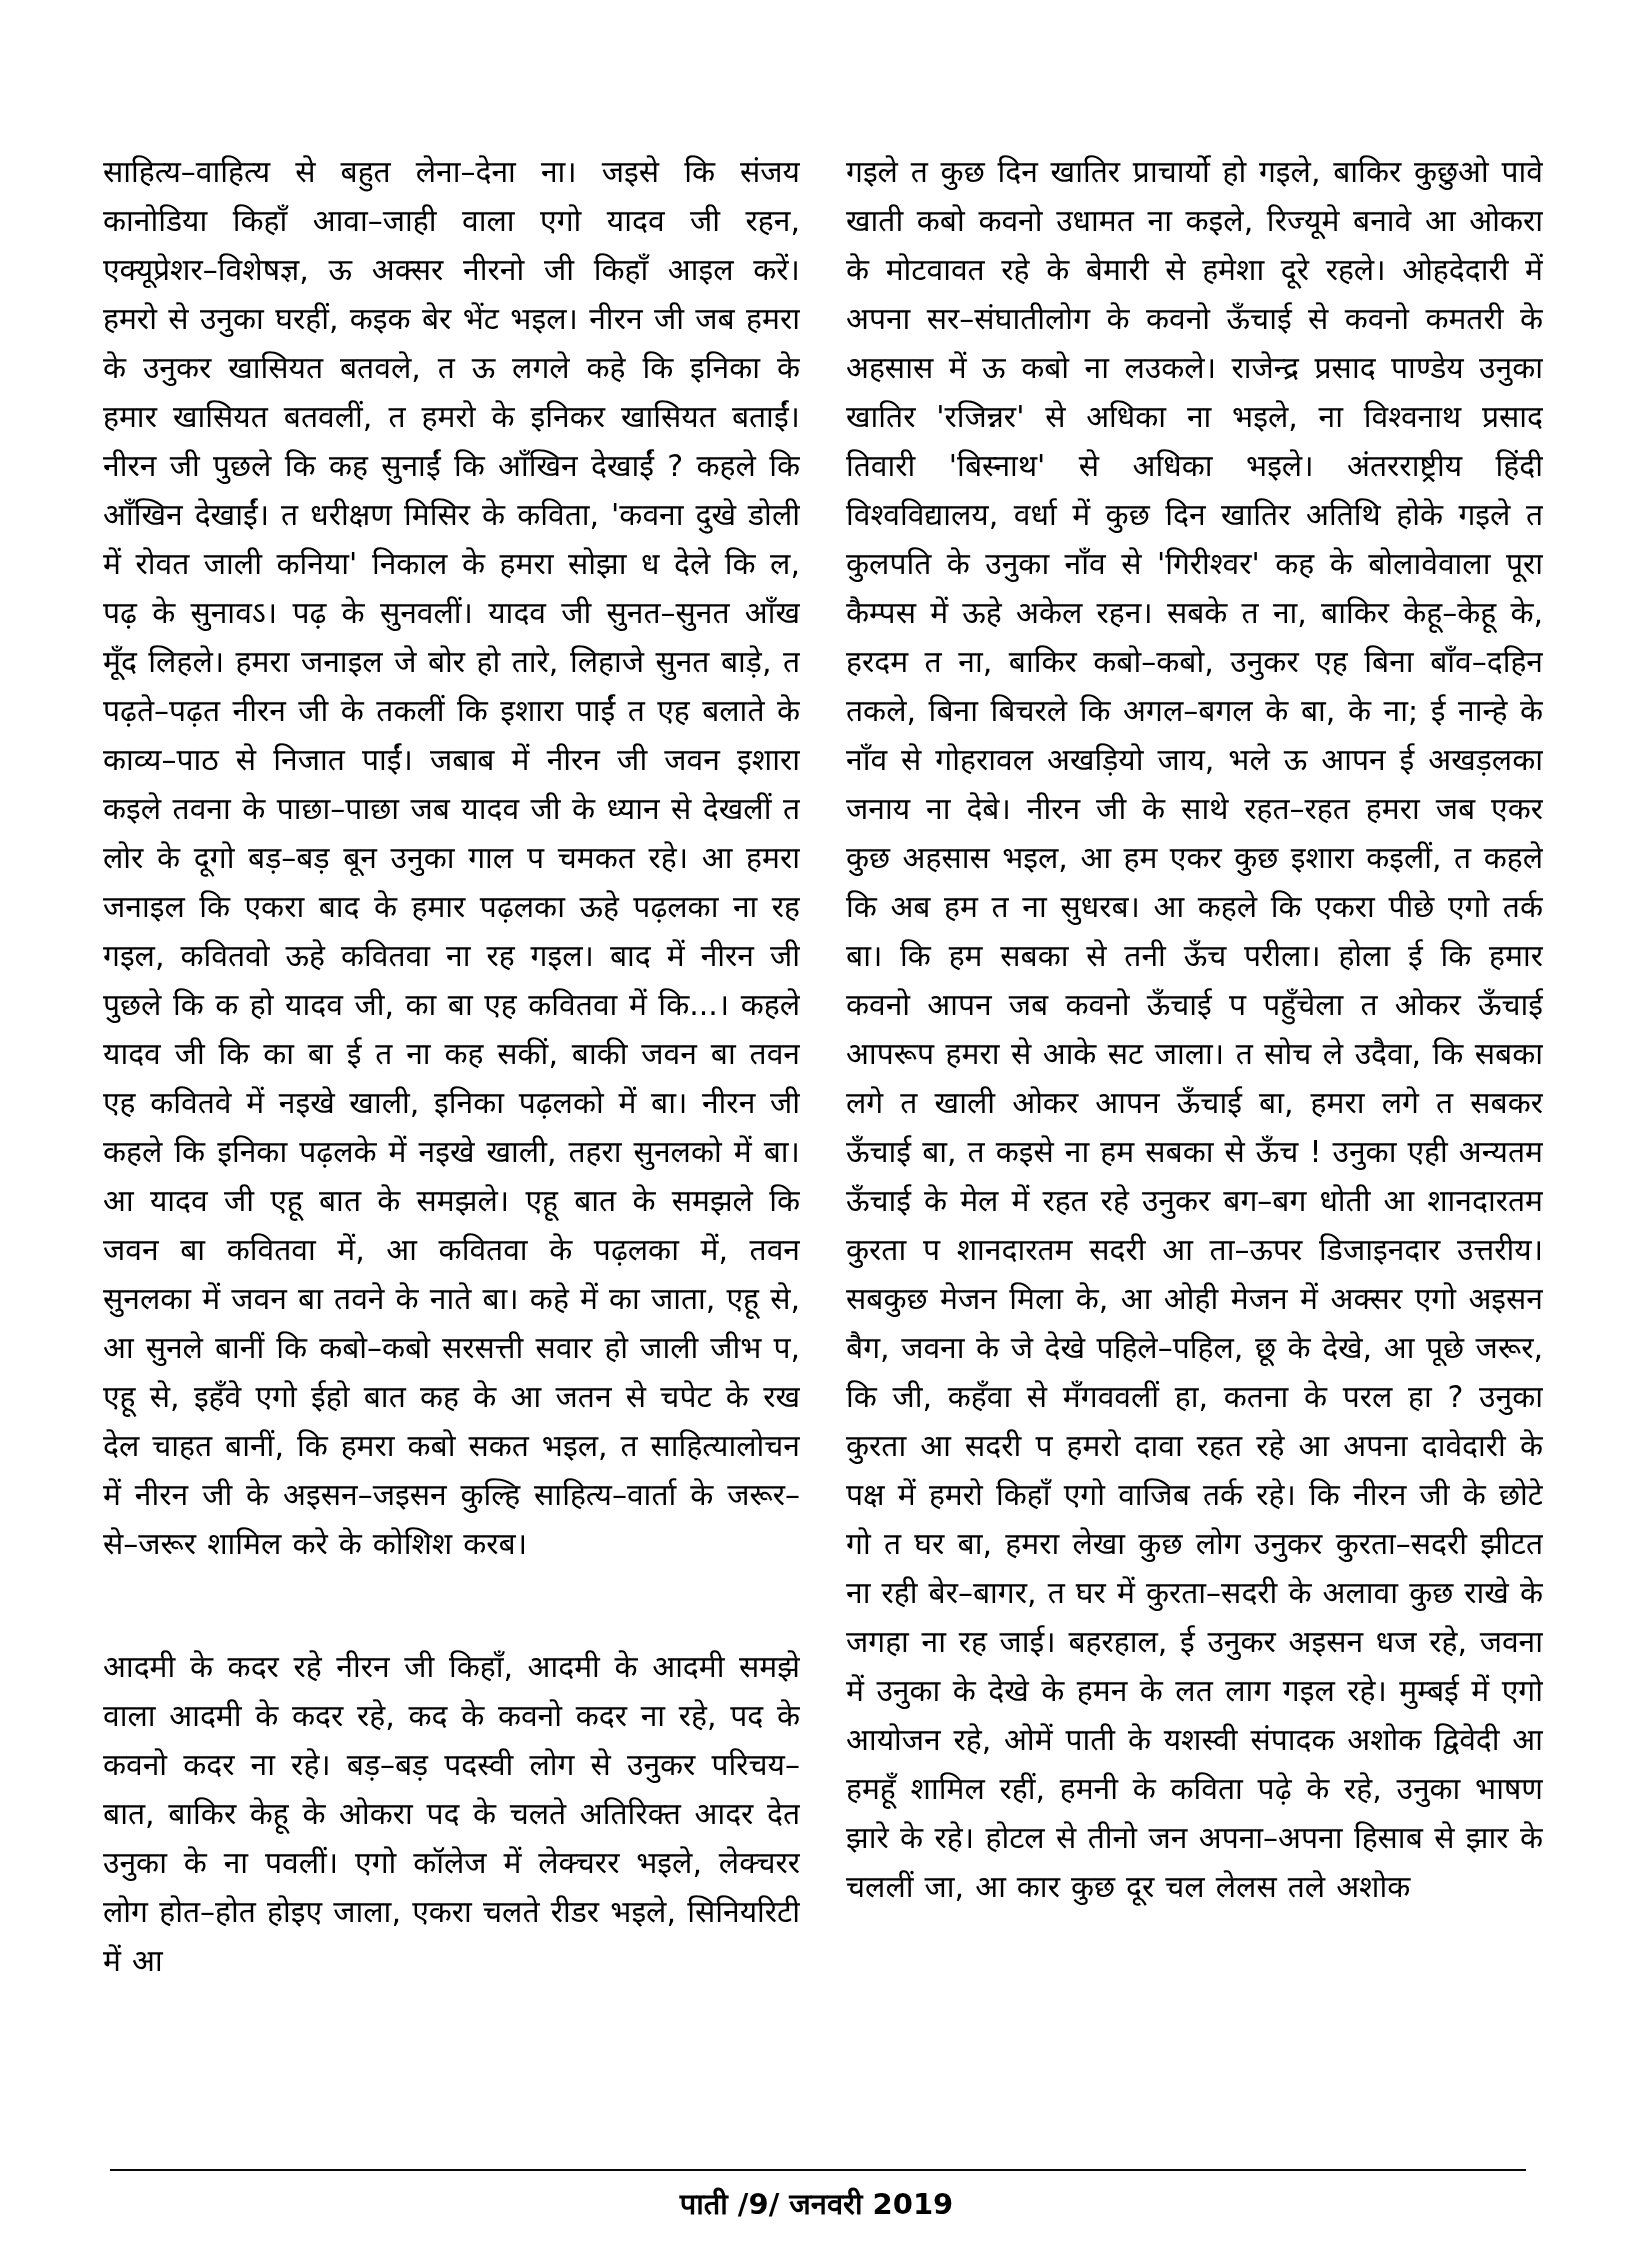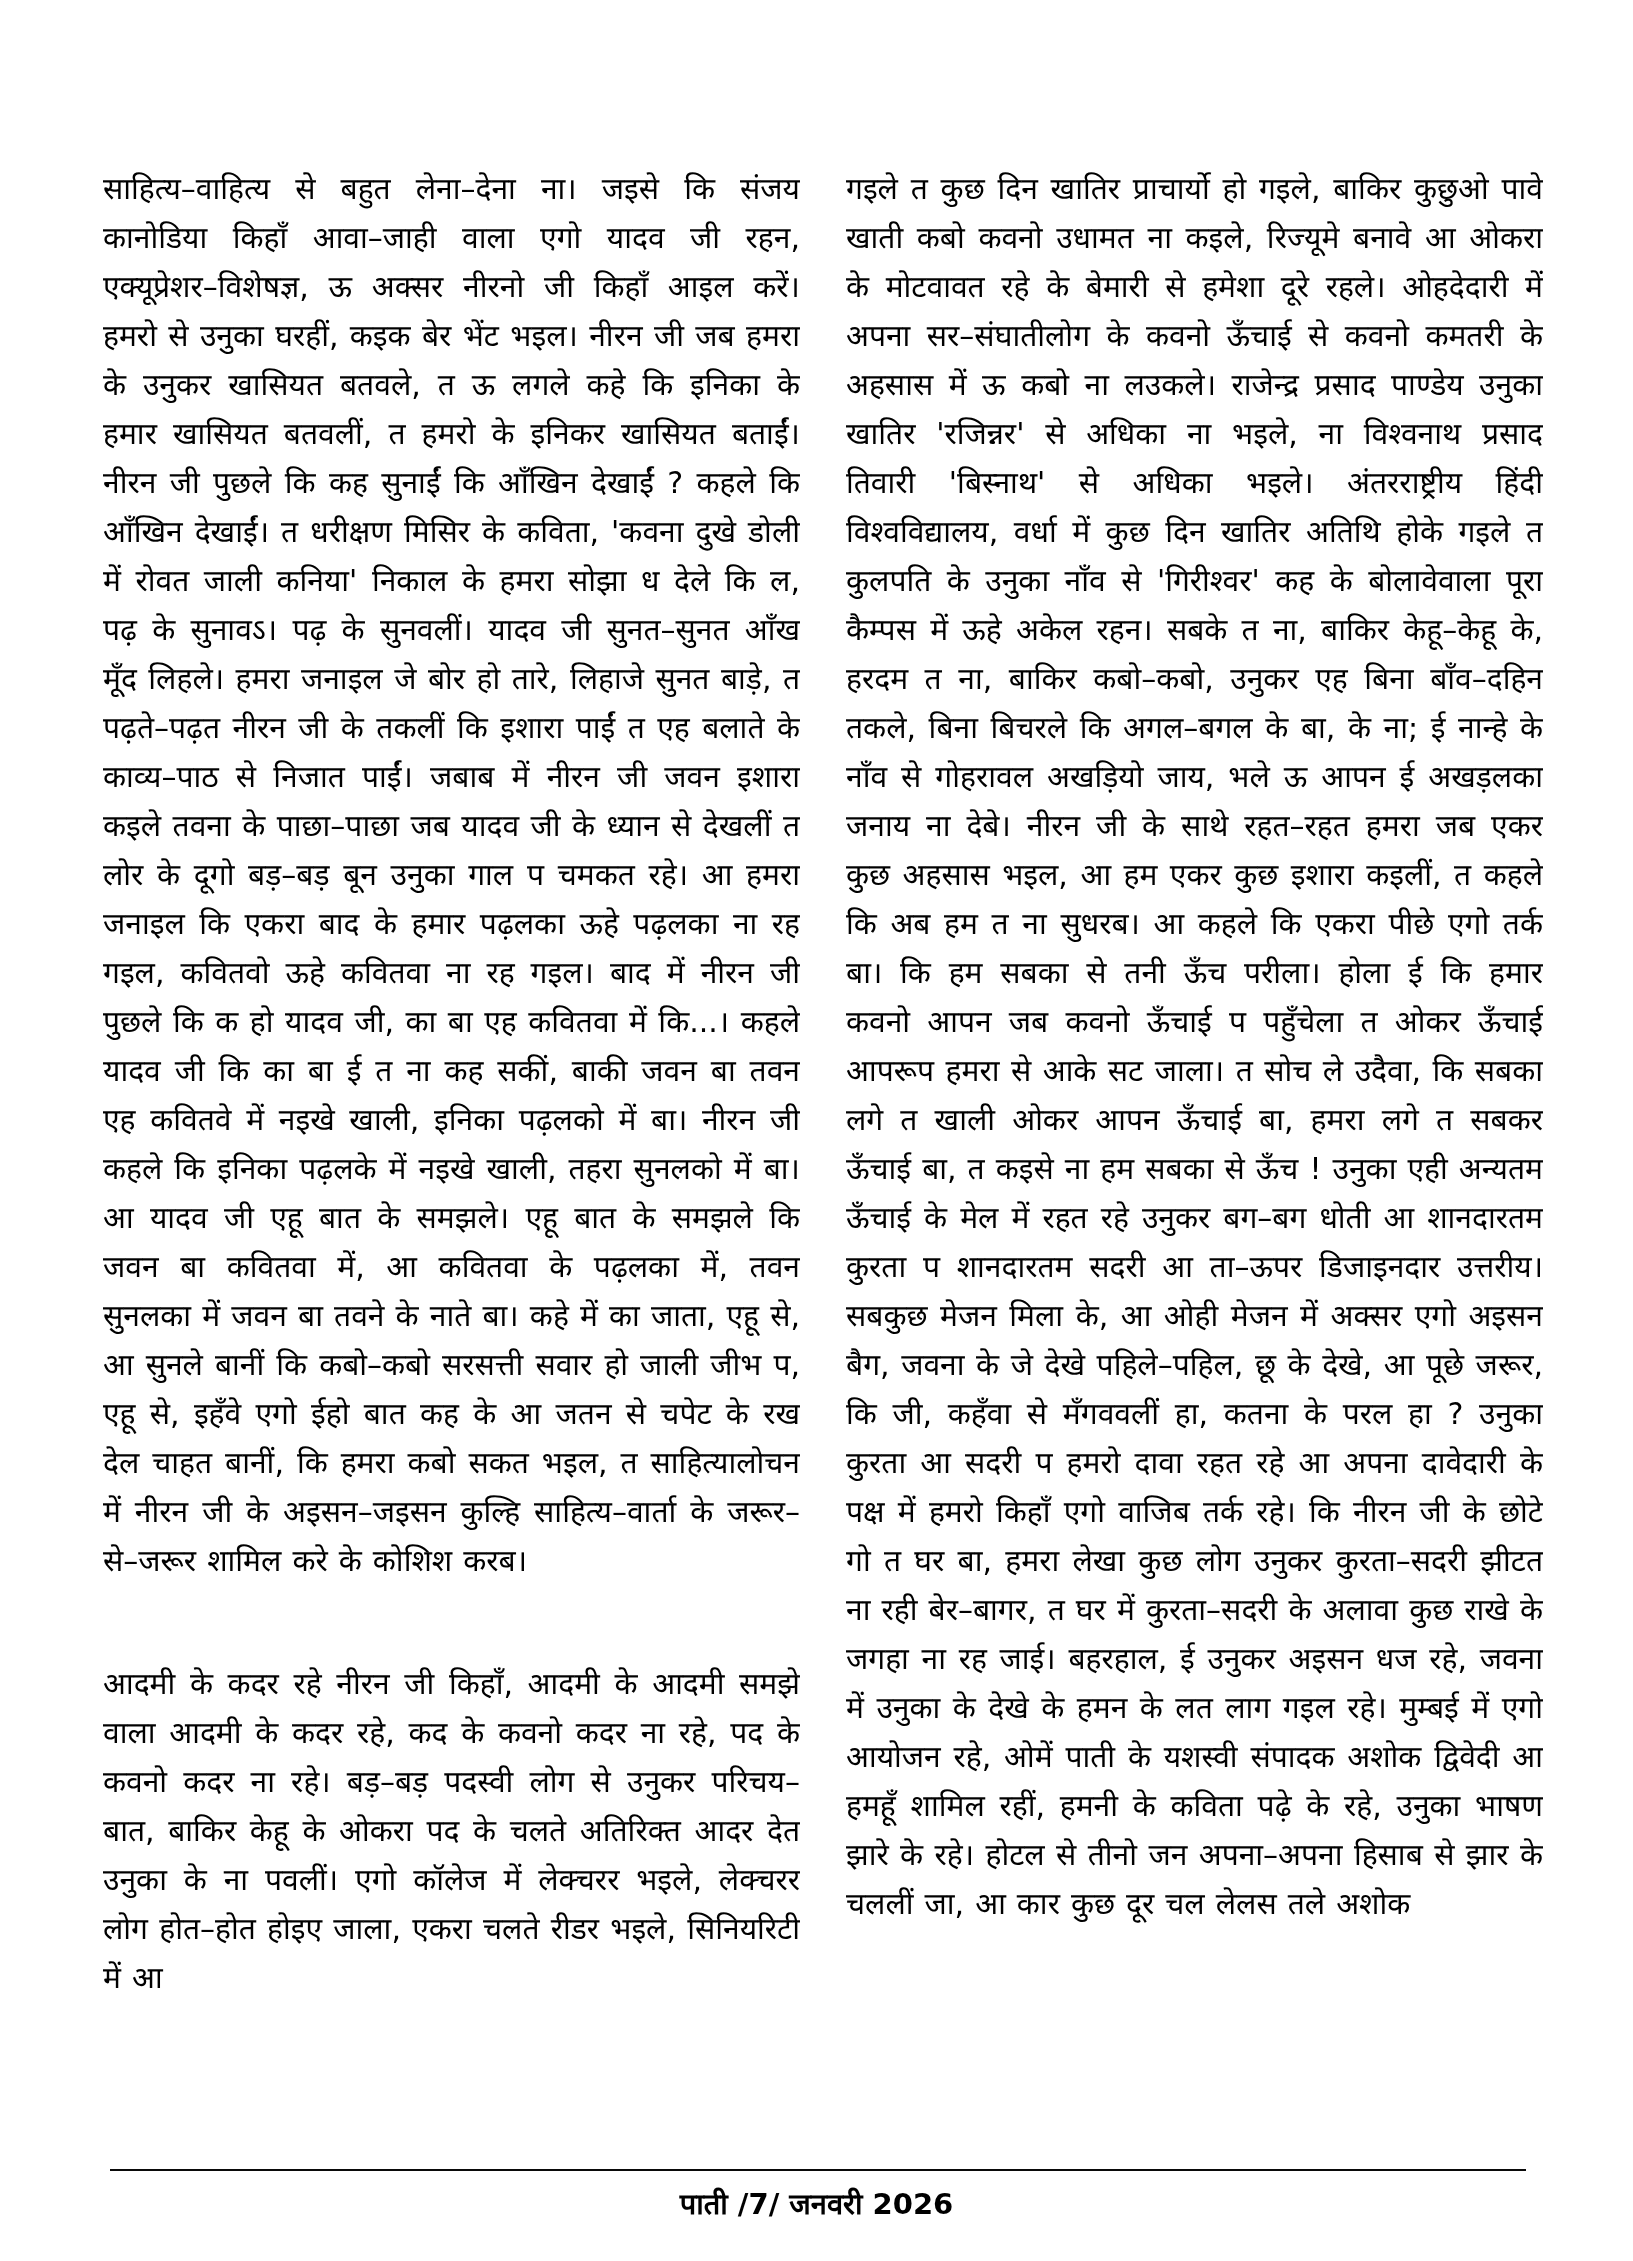--- a/index.html
+++ b/index.html
@@ -15,21 +15,21 @@
     color: #000000;
     overflow: hidden;
   }
   .page {
     position: absolute;
     inset: 0;
     background: #ffffff;
   }
   .columns {
     position: absolute;
-    top: 164px;
+    top: 147px;
     left: 103px;
     width: 1440px;
     height: 1994px;
     display: flex;
     gap: 46px;
     overflow: hidden;
   }
   .col {
     width: 697px;
     flex: 0 0 697px;
@@ -80,16 +80,16 @@
     </div>
 
     <div class="col">
       <p>गइले त कुछ दिन खातिर प्राचार्यो हो गइले, बाकिर कुछुओ पावे खाती कबो कवनो उधामत ना कइले, रिज्यूमे बनावे आ ओकरा के मोटवावत रहे के बेमारी से हमेशा दूरे रहले। ओहदेदारी में अपना सर–संघातीलोग के कवनो ऊँचाई से कवनो कमतरी के अहसास में ऊ कबो ना लउकले। राजेन्द्र प्रसाद पाण्डेय उनुका खातिर 'रजिन्नर' से अधिका ना भइले, ना विश्वनाथ प्रसाद तिवारी 'बिस्नाथ' से अधिका भइले। अंतरराष्ट्रीय हिंदी विश्वविद्यालय, वर्धा में कुछ दिन खातिर अतिथि होके गइले त कुलपति के उनुका नाँव से 'गिरीश्वर' कह के बोलावेवाला पूरा कैम्पस में ऊहे अकेल रहन। सबके त ना, बाकिर केहू–केहू के, हरदम त ना, बाकिर कबो–कबो, उनुकर एह बिना बाँव–दहिन तकले, बिना बिचरले कि अगल–बगल के बा, के ना; ई नान्हे के नाँव से गोहरावल अखड़ियो जाय, भले ऊ आपन ई अखड़लका जनाय ना देबे। नीरन जी के साथे रहत–रहत हमरा जब एकर कुछ अहसास भइल, आ हम एकर कुछ इशारा कइलीं, त कहले कि अब हम त ना सुधरब। आ कहले कि एकरा पीछे एगो तर्क बा। कि हम सबका से तनी ऊँच परीला। होला ई कि हमार कवनो आपन जब कवनो ऊँचाई प पहुँचेला त ओकर ऊँचाई आपरूप हमरा से आके सट जाला। त सोच ले उदैवा, कि सबका लगे त खाली ओकर आपन ऊँचाई बा, हमरा लगे त सबकर ऊँचाई बा, त कइसे ना हम सबका से ऊँच ! उनुका एही अन्यतम ऊँचाई के मेल में रहत रहे उनुकर बग–बग धोती आ शानदारतम कुरता प शानदारतम सदरी आ ता–ऊपर डिजाइनदार उत्तरीय। सबकुछ मेजन मिला के, आ ओही मेजन में अक्सर एगो अइसन बैग, जवना के जे देखे पहिले–पहिल, छू के देखे, आ पूछे जरूर, कि जी, कहँवा से मँगववलीं हा, कतना के परल हा ? उनुका कुरता आ सदरी प हमरो दावा रहत रहे आ अपना दावेदारी के पक्ष में हमरो किहाँ एगो वाजिब तर्क रहे। कि नीरन जी के छोटे गो त घर बा, हमरा लेखा कुछ लोग उनुकर कुरता–सदरी झीटत ना रही बेर–बागर, त घर में कुरता–सदरी के अलावा कुछ राखे के जगहा ना रह जाई। बहरहाल, ई उनुकर अइसन धज रहे, जवना में उनुका के देखे के हमन के लत लाग गइल रहे। मुम्बई में एगो आयोजन रहे, ओमें पाती के यशस्वी संपादक अशोक द्विवेदी आ हमहूँ शामिल रहीं, हमनी के कविता पढ़े के रहे, उनुका भाषण झारे के रहे। होटल से तीनो जन अपना–अपना हिसाब से झार के चललीं जा, आ कार कुछ दूर चल लेलस तले अशोक</p>
     </div>
 
   </div>
 
   <hr class="footer-rule">
 
-  <div class="footer-text">पाती /7/ जनवरी 2026</div>
+  <div class="footer-text">पाती /9/ जनवरी 2019</div>
 
 </div>
 
 
 </body></html>

